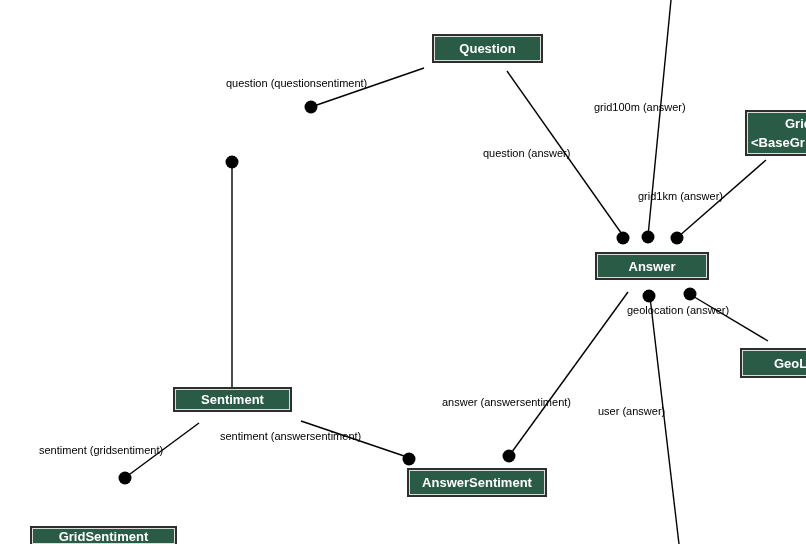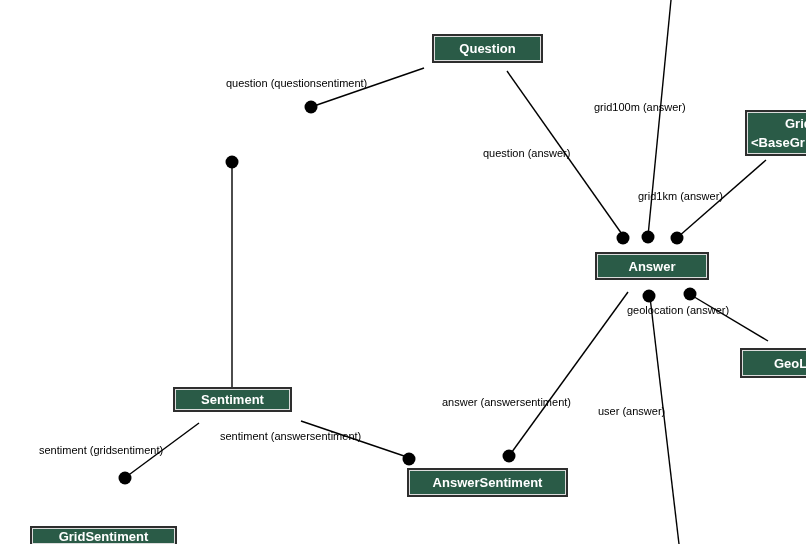--- a/index.html
+++ b/index.html
@@ -111,17 +111,17 @@
   </div>
 
   <div class="node" style="left:173px; top:387px; width:119px; height:25px;">
     <span>Sentiment</span>
   </div>
 
   <div class="node" style="left:30px; top:490px; width:147px; height:20px;margin-top:36px;">
     <span>GridSentiment</span>
   </div>
 
-  <div class="node" style="left:407px; top:468px; width:161px; height:29px;text-align:right;">
+  <div class="node" style="left:407px; top:468px; width:140px; height:29px;text-align:right;">
     <span>AnswerSentiment</span>
   </div>
 
 </div>
 
 </body></html>

